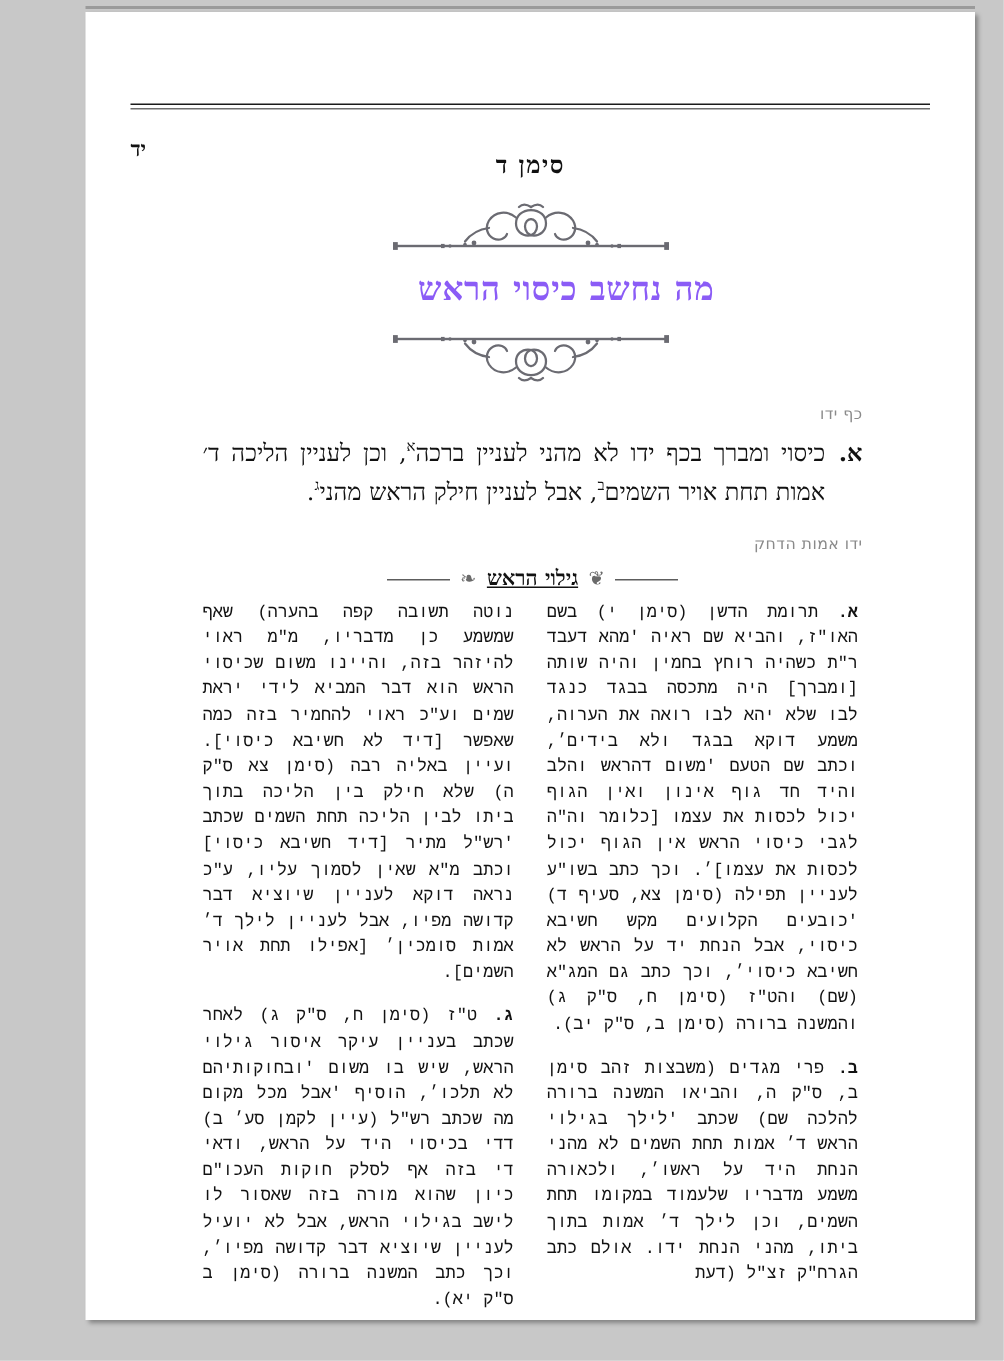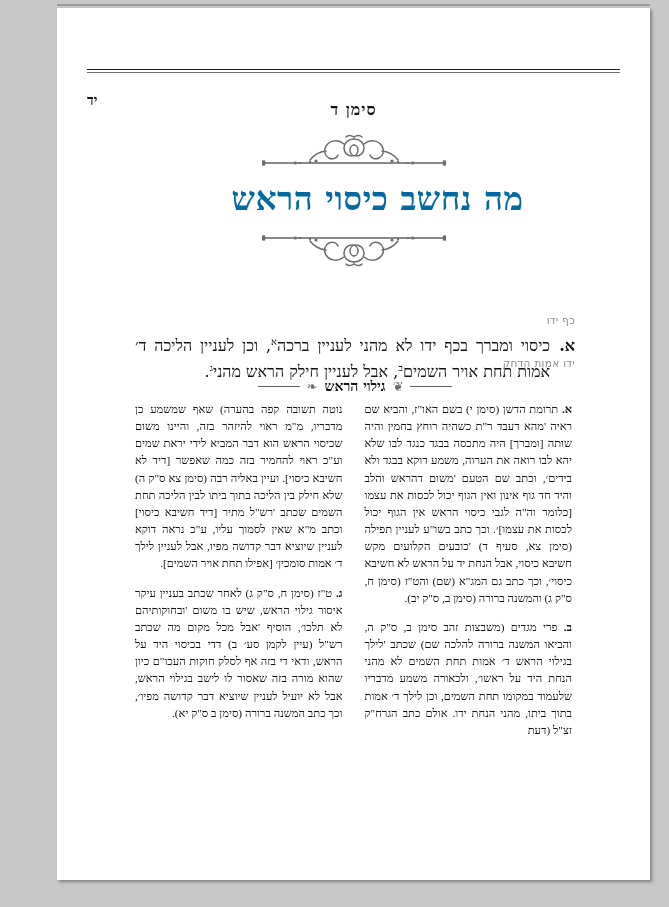--- a/index.html
+++ b/index.html
@@ -106,35 +106,34 @@
   }
   .ornament {
     width: 300px;
     margin: 0 auto;
     display: block;
   }
   #ornament-top { margin-top: 14px; }
   #ornament-bottom { margin-top: 6px; }
   #main-title {
     font-family: "DejaVu Serif", serif;
-    font-size: 33px;
-    font-weight: bold;
-    color: #0369a1;
+    font-size: 22px;
+    font-weight: bold;
+    color: #8b5cf6;
     margin-top: 2px;
     letter-spacing: 0.5px;
     padding-left: 48px;
   }
 
   
   #halacha-block {
     position: absolute;
     right: 75px;
     left: 78px;
     top: 262px;
-    margin-top: 44px;
   }
   .sub-heading {
     font-family: "DejaVu Sans", sans-serif;
     font-size: 10.5px;
     color: #8a8a8a;
     text-align: right;
     letter-spacing: 0.3px;
   }
   #halacha-para {
     margin-top: 7px;
@@ -183,36 +182,37 @@
     color: #6a6a6a;
     font-size: 13px;
     line-height: 1;
   }
   #section-divider .dtitle {
     font-family: "DejaVu Serif", serif;
     font-size: 14px;
     font-weight: bold;
     color: #111;
     white-space: nowrap;
+    text-decoration: underline;
   }
 
   
   #commentary {
     position: absolute;
     right: 78px;
     left: 78px;
     top: 393px;
     height: 378px;
     display: flex;
     flex-direction: row;
     gap: 22px;
   }
   .col {
     flex: 1 1 0;
-    font-family: Liberation Serif, serif;
+    font-family: Liberation Mono, monospace;
     font-size: 11.3px;
     line-height: 1.52;
     color: #121212;
     text-align: justify;
     text-justify: inter-word;
   }
   .col p { margin: 0 0 12px 0; }
   .col p:last-child { margin-bottom: 0; }
   .ot {
     font-weight: bold;

